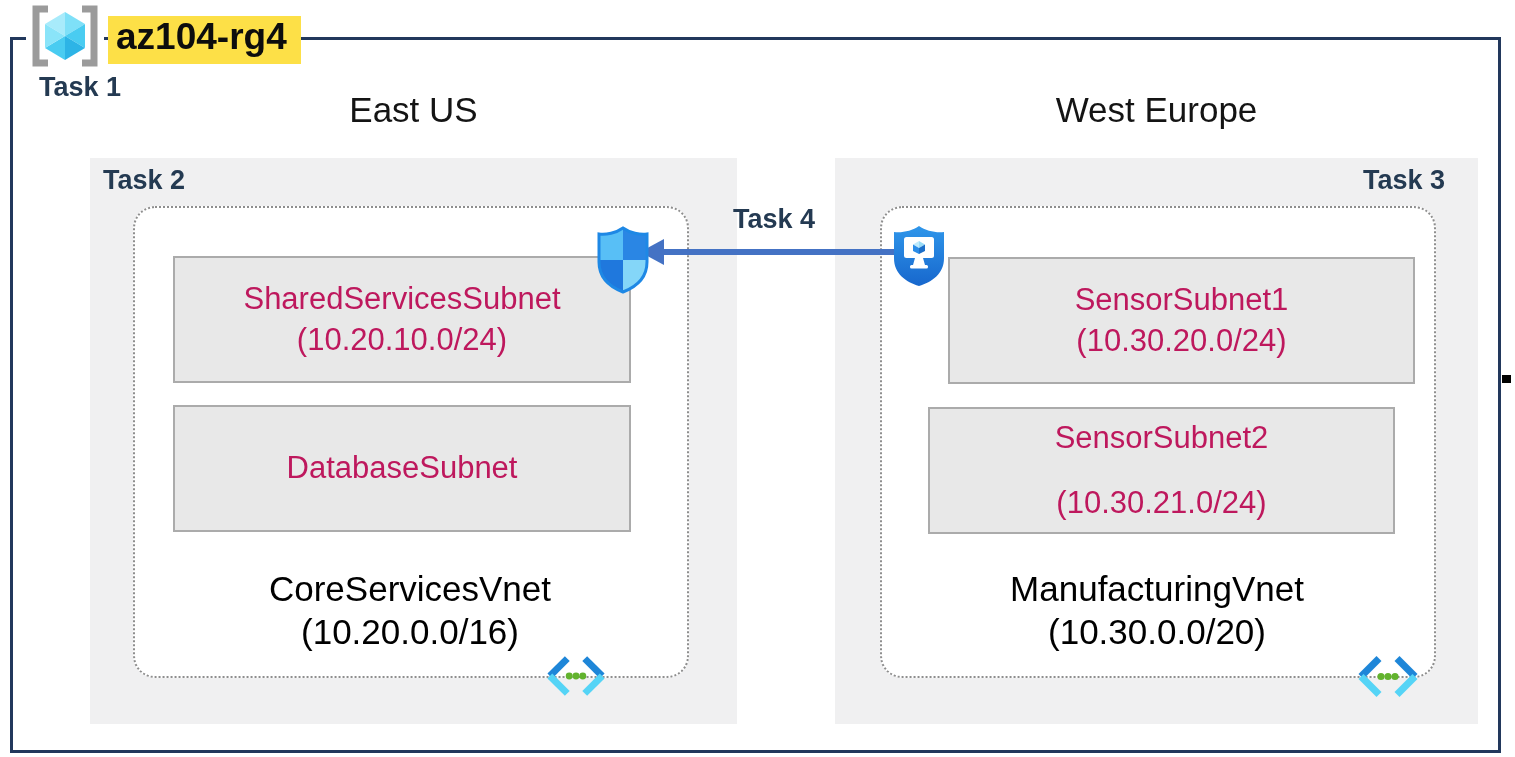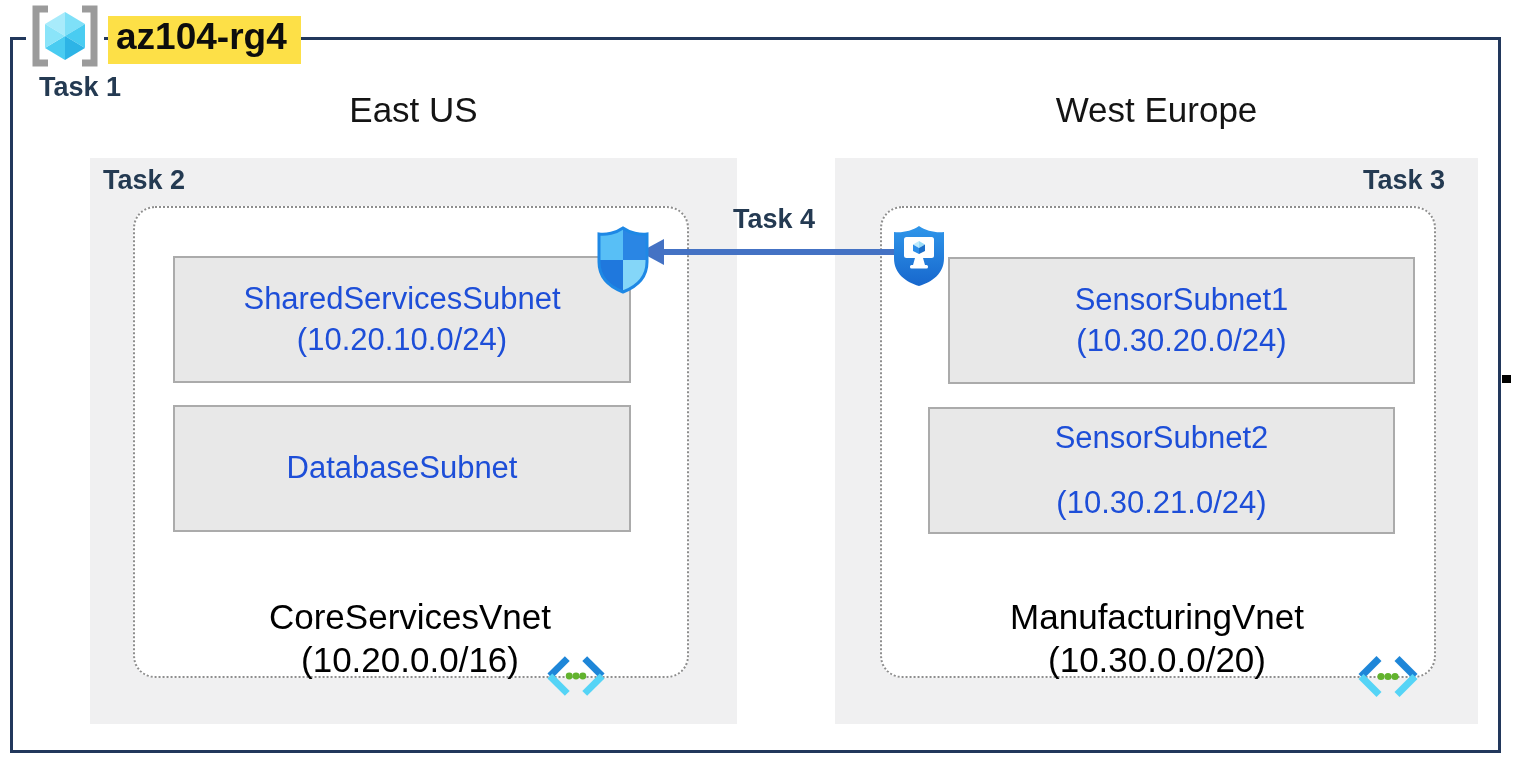--- a/index.html
+++ b/index.html
@@ -28,24 +28,24 @@
     top:158px;height:566px;background:var(--region-bg);
   }
   .vnet-box{
     top:206px;width:556px;height:472px;background:#fff;
     border:2px dotted var(--dotted-border);border-radius:22px;box-sizing:border-box;
   }
   .subnet-box{
     width:458px;height:127px;background:var(--subnet-bg);
     border:2px solid var(--subnet-border);box-sizing:border-box;
     display:flex;flex-direction:column;align-items:center;justify-content:center;
-    font-size:31px;color:#1d4ed8;line-height:1.32;text-align:right;
+    font-size:31px;color:#be185d;line-height:1.32;text-align:right;
   }
   .vnet-label{
-    width:500px;text-align:center;font-size:35px;color:#000;line-height:1.23;margin-top:28px;
+    width:500px;text-align:center;font-size:35px;color:#000;line-height:1.23;
   }
   .arrow-line{height:6px;background:var(--arrow-blue);}
   .arrow-head{
     width:0;height:0;border-top:13px solid transparent;border-bottom:13px solid transparent;
     border-right:24px solid var(--arrow-blue);
   }
   .edge-tick{left:1502px;top:375px;width:9px;height:8px;background:#000;}
   svg{display:block;}
 </style>
 </head>

